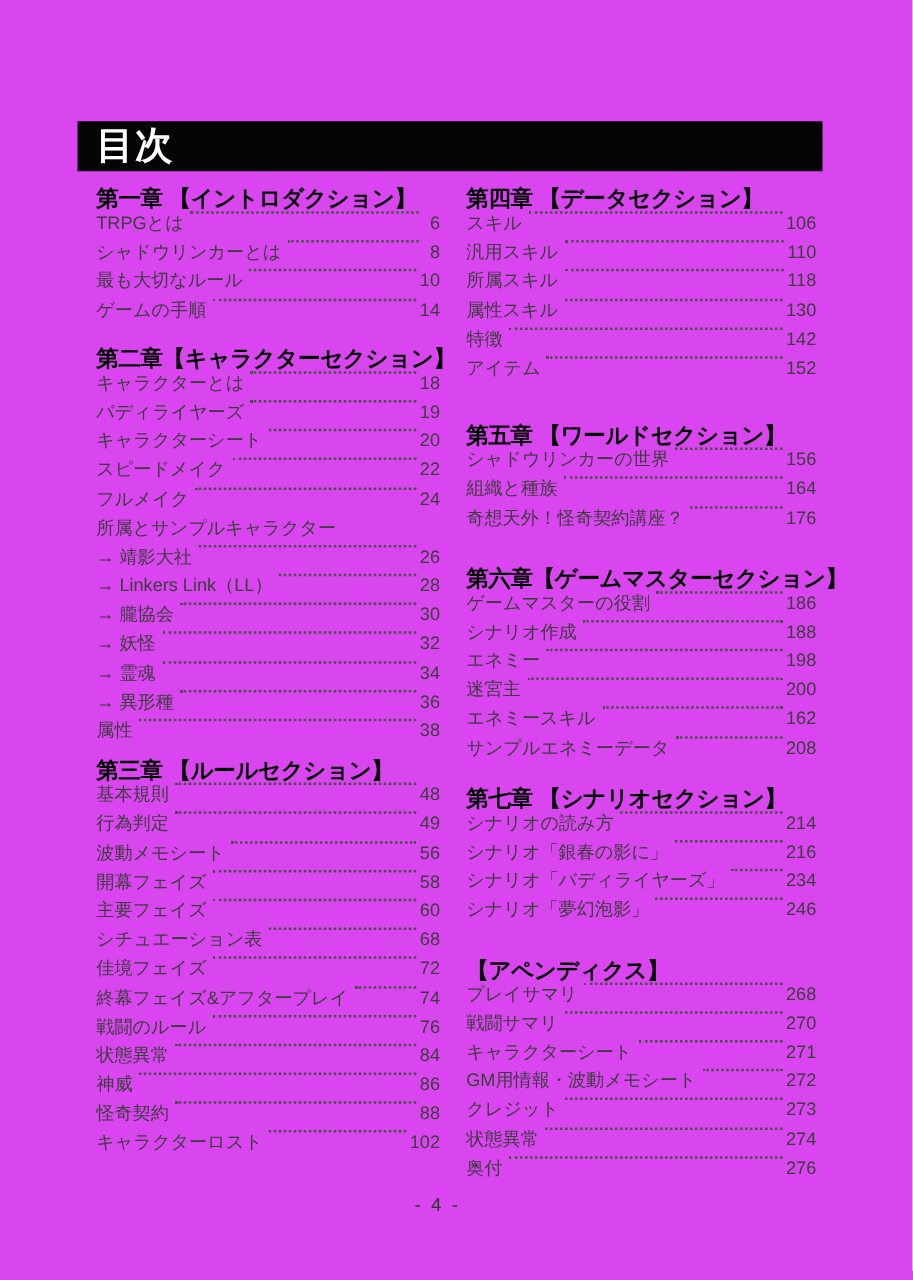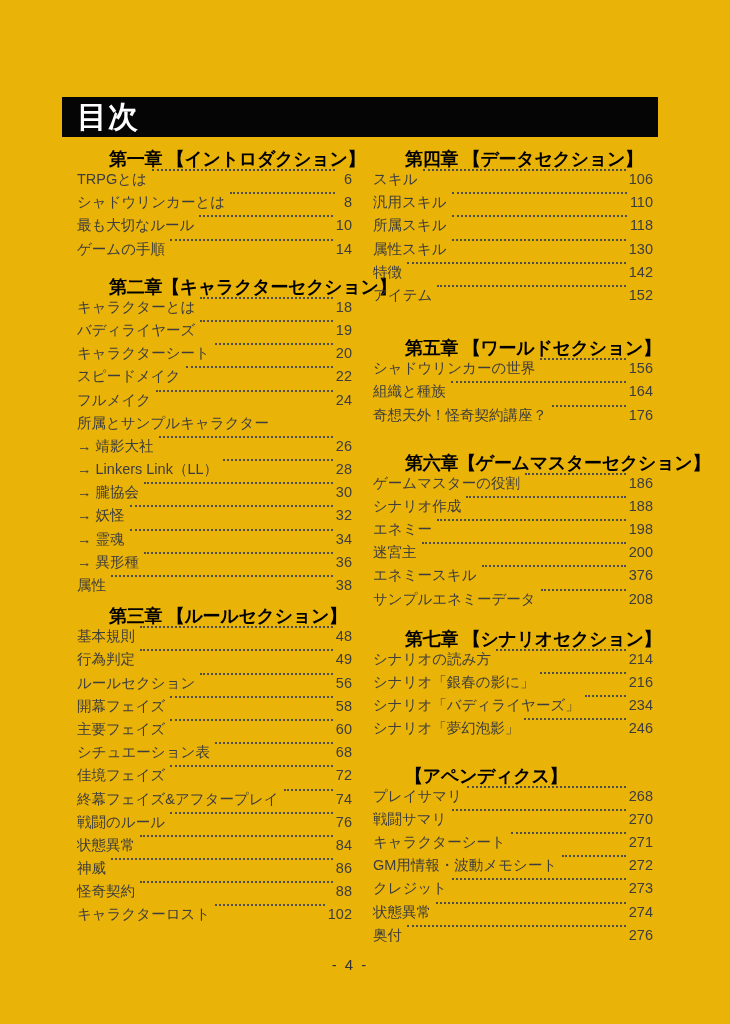--- a/index.html
+++ b/index.html
@@ -3,21 +3,21 @@
 <meta charset="utf-8">
 <style>
   * { margin: 0; padding: 0; box-sizing: border-box; }
   html, body { background: #ffffff; }
   body { font-family: "Liberation Sans", "DejaVu Sans", sans-serif; }
 
   .page {
     position: relative;
     width: 730px;
     height: 1024px;
-    background: #eab308;
+    background: #d946ef;
     overflow: hidden;
   }
 
   .content {
     position: absolute;
     left: 62px;
     top: 97px;
     width: 596px;
   }
 
@@ -42,21 +42,20 @@
   .col-1 { width: 280px; margin-left: 21px; }
 
   .toc-section { display: block; }
   .section-heading {
     font-size: 18px;
     font-weight: bold;
     color: #000000;
     line-height: 20px;
     letter-spacing: -0.3px;
     white-space: nowrap;
-    margin-left: 32px;
   }
   .toc-list { list-style: none; }
   .toc-item {
     display: flex;
     align-items: flex-start;
     height: 23.2px;
     font-size: 14.5px;
     color: #3d3d3d;
     white-space: nowrap;
   }
@@ -226,21 +225,21 @@
     <span class="item-page">48</span>
   </li>
 
   <li class="toc-item">
     <span class="item-label">行為判定</span>
     <span class="item-dots"></span>
     <span class="item-page">49</span>
   </li>
 
   <li class="toc-item">
-    <span class="item-label">ルールセクション</span>
+    <span class="item-label">波動メモシート</span>
     <span class="item-dots"></span>
     <span class="item-page">56</span>
   </li>
 
   <li class="toc-item">
     <span class="item-label">開幕フェイズ</span>
     <span class="item-dots"></span>
     <span class="item-page">58</span>
   </li>
 
@@ -388,21 +387,21 @@
 
   <li class="toc-item">
     <span class="item-label">迷宮主</span>
     <span class="item-dots"></span>
     <span class="item-page">200</span>
   </li>
 
   <li class="toc-item">
     <span class="item-label">エネミースキル</span>
     <span class="item-dots"></span>
-    <span class="item-page">376</span>
+    <span class="item-page">162</span>
   </li>
 
   <li class="toc-item">
     <span class="item-label">サンプルエネミーデータ</span>
     <span class="item-dots"></span>
     <span class="item-page">208</span>
   </li>
 </ul>
   </section>
 

